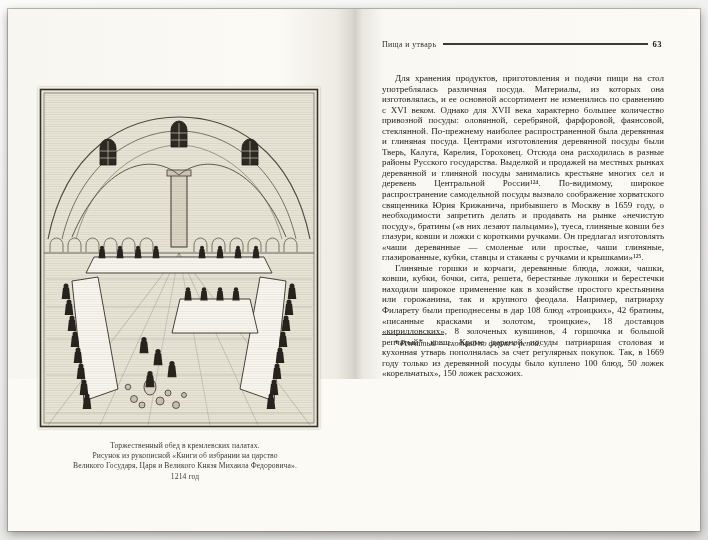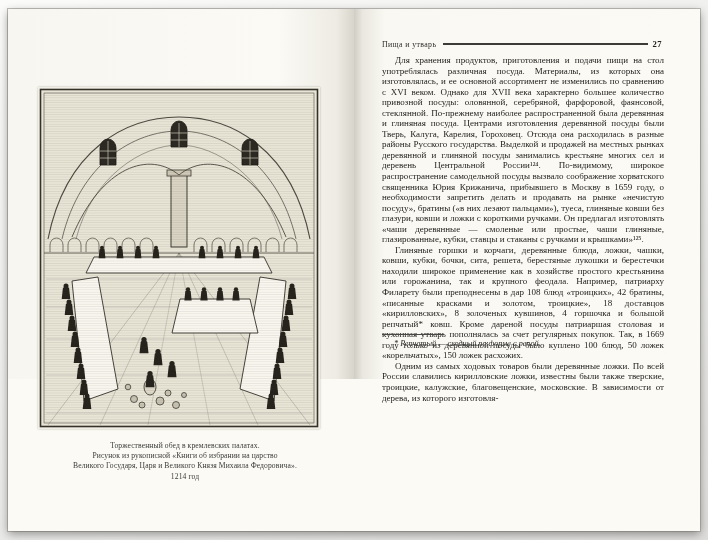--- a/index.html
+++ b/index.html
@@ -41,21 +41,21 @@
   }
   
   .running-head {
     position:absolute; left:28px; right:38px; top:30px;
     display:flex; align-items:center;
     font-size:7.8px; color:#2e2d2b; letter-spacing:.4px;
   }
   .head-rule { flex:1; height:1.5px; background:#3c3b38; margin:0 5px 0 7px; }
   .head-page { font-weight:bold; font-size:8.6px; color:#23221f; }
   .body-text {
-    position:absolute; left:28px; top:46px; width:282px;
+    position:absolute; left:28px; top:64px; width:282px;
     font-size:9px; line-height:10.55px; color:#242320;
     text-align:justify;
   }
   .body-text p { text-indent:13px; }
   .footnote {
     position:absolute; left:28px; width:282px; bottom:30px;
     font-size:8.2px; line-height:10px; color:#2b2a27; text-align:left;
   }
   .footnote-rule { width:62px; height:1px; background:#4a4945; margin-bottom:4px; }
   .footnote p { text-indent:12px;font-style:italic; }
@@ -189,27 +189,26 @@
         <div>Рисунок из рукописной «Книги об избрании на царство</div>
         <div>Великого Государя, Царя и Великого Князя Михаила Федоровича».</div>
         <div>1214 год</div>
       </div>
     </div>
 
     <div class="page page-right">
       <div class="running-head">
         <span>Пища и утварь</span>
         <span class="head-rule"></span>
-        <span class="head-page">27</span>
+        <span class="head-page">63</span>
       </div>
 
       <div class="body-text">
         <p>Для хранения продуктов, приготовления и подачи пищи на стол употреблялась различная посуда. Материалы, из которых она изготовлялась, и ее основной ассортимент не изменились по сравнению с XVI веком. Однако для XVII века характерно большее количество привозной посуды: оловянной, серебряной, фарфоровой, фаянсовой, стеклянной. По-прежнему наиболее распространенной была деревянная и глиняная посуда. Центрами изготовления деревянной посуды были Тверь, Калуга, Карелия, Гороховец. Отсюда она расходилась в разные районы Русского государства. Выделкой и продажей на местных рынках деревянной и глиняной посуды занимались крестьяне многих сел и деревень Центральной России¹²⁴. По-видимому, широкое распространение самодельной посуды вызвало соображение хорватского священника Юрия Крижанича, прибывшего в Москву в 1659 году, о необходимости запретить делать и продавать на рынке «нечистую посуду», братины («в них лезают пальцами»), туеса, глиняные ковши без глазури, ковши и ложки с короткими ручками. Он предлагал изготовлять «чаши деревянные — смоленые или простые, чаши глиняные, глазированные, кубки, ставцы и стаканы с ручками и крышками»¹²⁵.</p>
         <p>Глиняные горшки и корчаги, деревянные блюда, ложки, чашки, ковши, кубки, бочки, сита, решета, берестяные лукошки и берестечки находили широкое применение как в хозяйстве простого крестьянина или горожанина, так и крупного феодала. Например, патриарху Филарету были преподнесены в дар 108 блюд «троицких», 42 братины, «писанные красками и золотом, троицкие», 18 доставцов «кирилловских», 8 золоченых кувшинов, 4 горшочка и большой репчатый* ковш. Кроме дареной посуды патриаршая столовая и кухонная утварь пополнялась за счет регулярных покупок. Так, в 1669 году только из деревянной посуды было куплено 100 блюд, 50 ложек «корельчатых», 150 ложек расхожих.</p>
-        <p>Одним из самых ходовых товаров были деревянные ложки. По всей России славились кирилловские ложки, известны были также тверские, троицкие, калужские, благовещенские, московские. В зависимости от дерева, из которого изготовля-</p>
       </div>
 
       <div class="footnote">
         <div class="footnote-rule"></div>
         <p>* Репчатый — сходный по форме с репой.</p>
       </div>
     </div>
 
   </div>
 </div>

